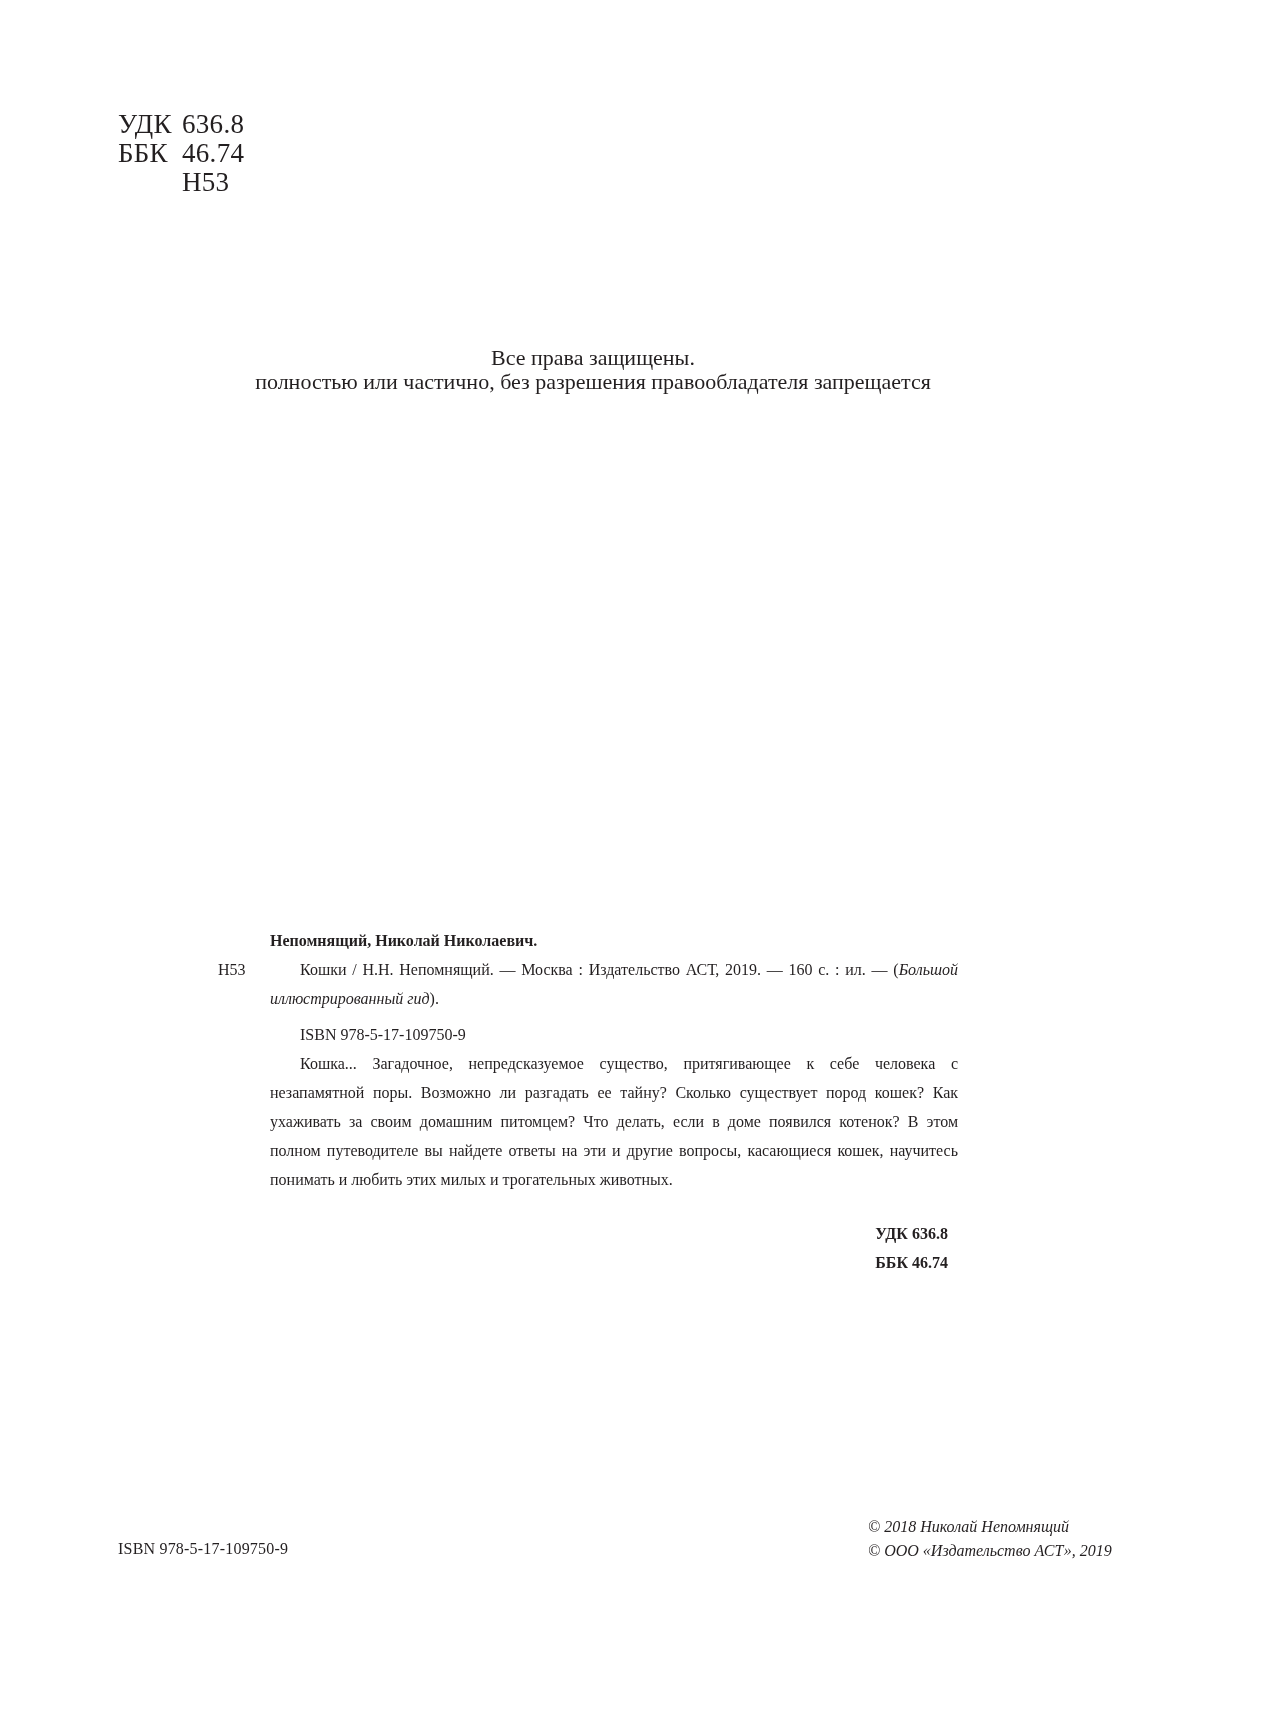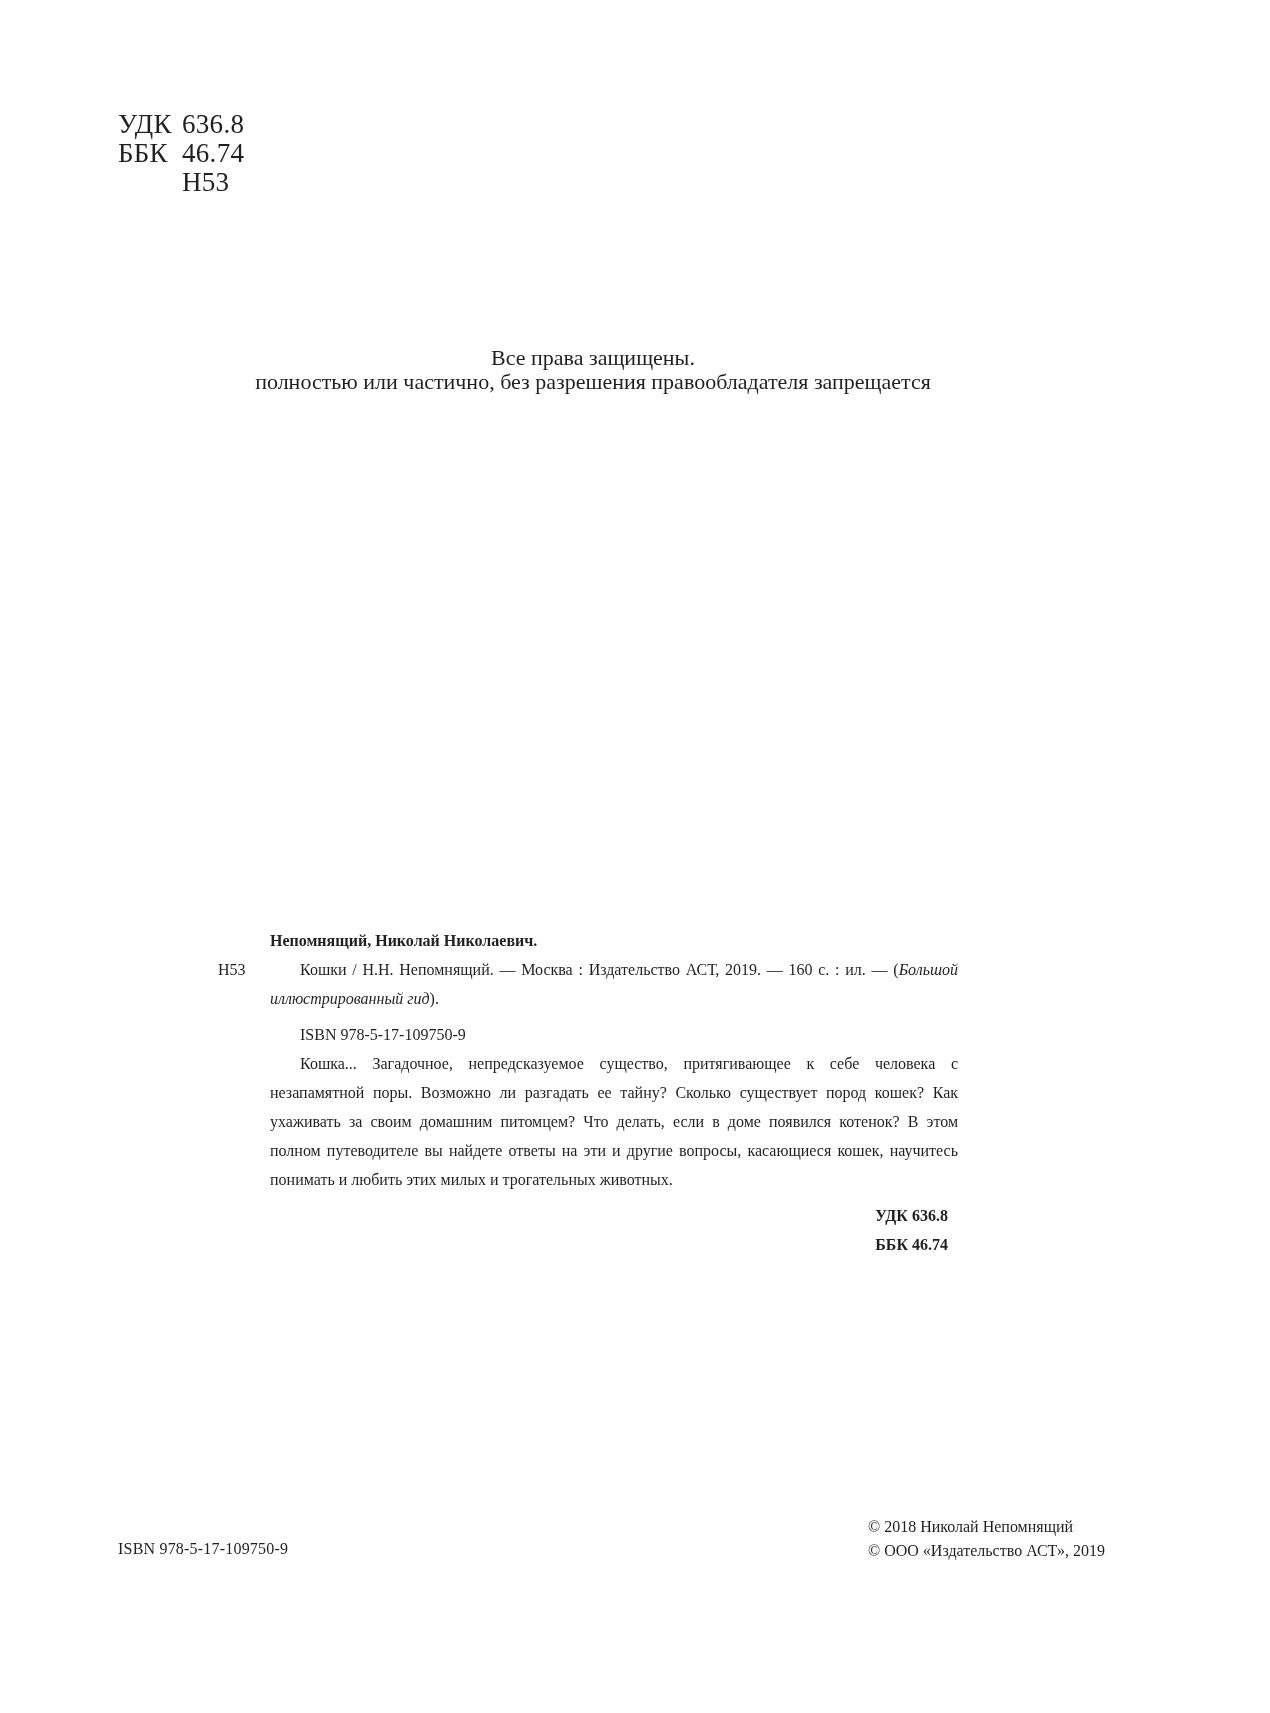--- a/index.html
+++ b/index.html
@@ -21,21 +21,21 @@
   .author { padding-left: 52px; font-weight: bold; }
   .entry { position: relative; padding-left: 52px; }
   .code-left { position: absolute; left: 0; top: 0; }
   .entry-text { text-indent: 30px; text-align: justify; }
   .series { font-style: italic; }
   .isbn-line { padding-left: 82px; margin-top: 7px; }
   .annotation { padding-left: 52px; text-align: justify; text-indent: 30px; }
   .bottom-classif { position: absolute; right: 0; font-weight: bold; text-align: left; }
   .bottom-classif div { line-height: 29px; }
   .footer-isbn { left: 118px; top: 1540px; font-size: 16px; letter-spacing: 0.2px; }
-  .copyright { left: 868px; top: 1515px; font-size: 16px; line-height: 24px; }
+  .copyright { left: 868px; top: 1515px; font-size: 16px; line-height: 24px; font-style: italic; }
 </style>
 </head>
 <body>
 
 <div class="abs classif">
   <div class="row">
     <span class="lbl">УДК</span>
     <span class="val">636.8</span>
   </div>
   <div class="row">
@@ -54,21 +54,21 @@
 </div>
 
 <div class="abs biblio">
   <div class="author">Непомнящий, Николай Николаевич.</div>
   <div class="entry">
     <span class="code-left" style="left:0;">Н53</span>
     <div class="entry-text"><span>Кошки / Н.Н. Непомнящий. — Москва : Издательство АСТ, 2019. — 160 с. : ил. — (</span><span class="series">Большой иллюстрированный гид</span><span>).</span></div>
   </div>
   <div class="isbn-line">ISBN 978-5-17-109750-9</div>
   <div class="annotation">Кошка... Загадочное, непредсказуемое существо, притягивающее к себе человека с незапамятной поры. Возможно ли разгадать ее тайну? Сколько существует пород кошек? Как ухаживать за своим домашним питомцем? Что делать, если в доме появился котенок? В этом полном путеводителе вы найдете ответы на эти и другие вопросы, касающиеся кошек, научитесь понимать и любить этих милых и трогательных животных.</div>
-  <div style="position:relative; height:60px; margin-top:7px;">
+  <div style="position:relative; height:60px; margin-top:25px;">
     <div class="bottom-classif" style="right:10px;">
       <div>УДК 636.8</div>
       <div>ББК 46.74</div>
     </div>
   </div>
 </div>
 
 <div class="abs footer-isbn">ISBN 978-5-17-109750-9</div>
 
 <div class="abs copyright">

